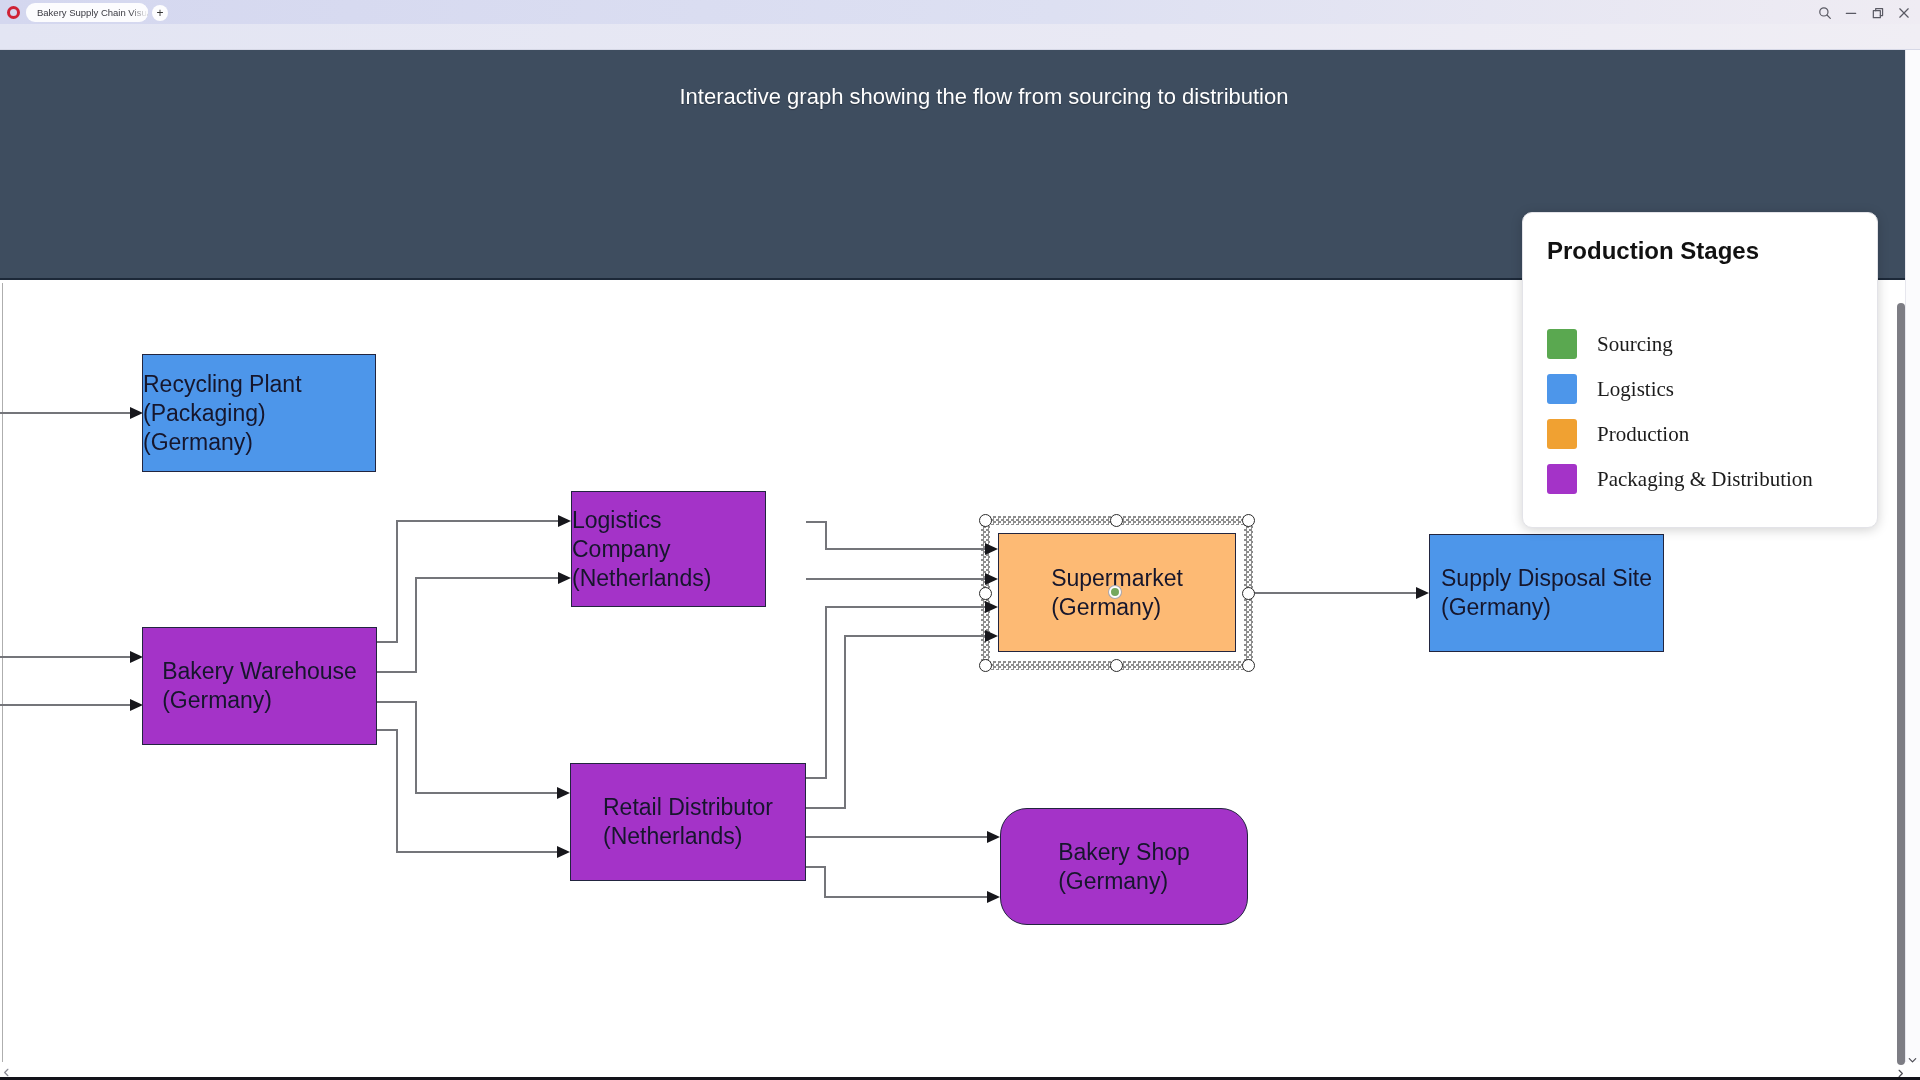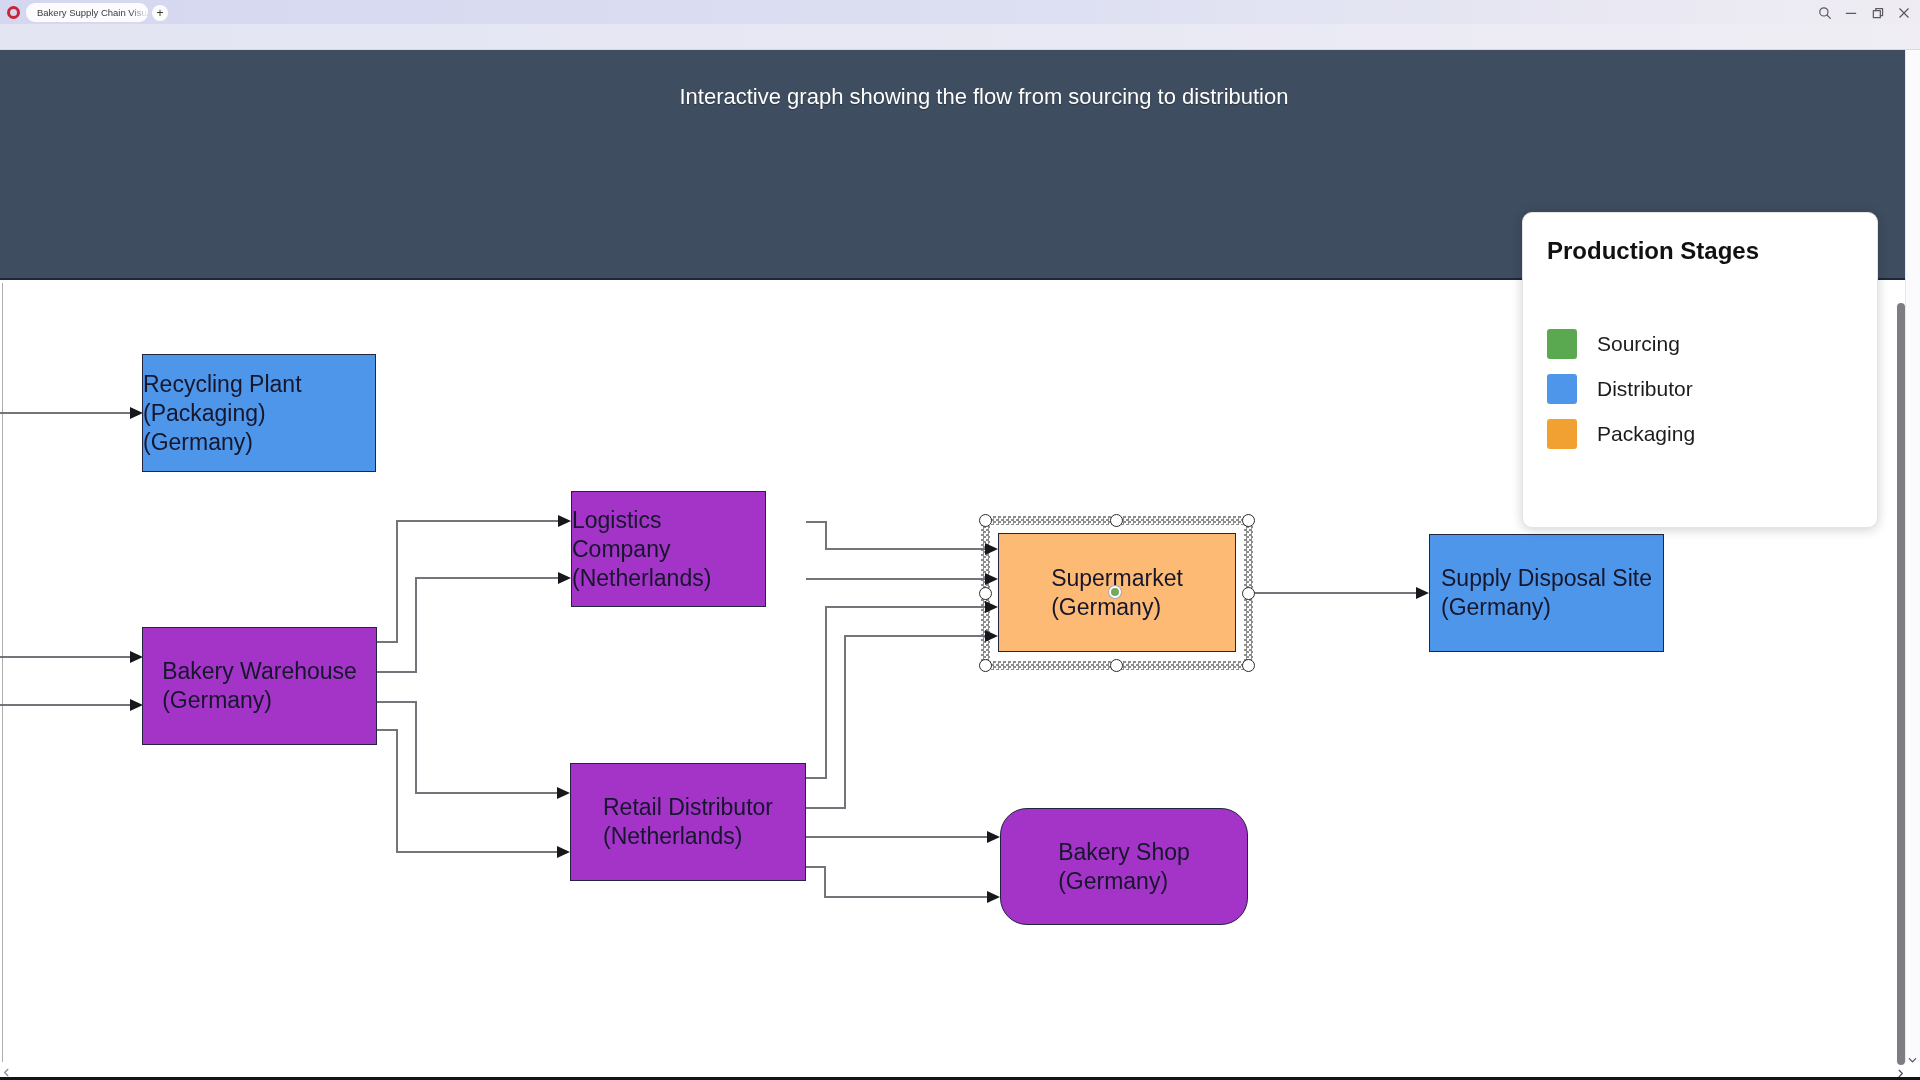--- a/index.html
+++ b/index.html
@@ -40,21 +40,21 @@
   #hero h1 { padding-top:42px; font-size:45px; font-weight:bold;
     text-shadow:0 1px 2px rgba(0,0,0,.45); letter-spacing:.5px; }
   #hero p { margin-top:34px; font-size:22px; text-shadow:0 1px 1px rgba(0,0,0,.35);margin-left:48px; }
   #canvas-border { position:absolute; left:2px; top:233px; width:1px; height:779px; background:#aeaeae; }
 
   
   #legend { position:absolute; left:1522px; top:162px; width:356px; height:316px;
     background:#fff; border:1px solid #e3e3e8; border-radius:10px;
     box-shadow:0 2px 12px rgba(0,0,0,.18); z-index:30; }
   #legend h2 { position:absolute; left:24px; top:24px; font-size:24px; color:#111; }
-  .lrow { position:absolute; left:24px; height:30px; display:flex; align-items:center; }
+  .lrow { position:absolute; left:24px; height:30px; display:flex; align-items:center;font-family:Liberation Serif, serif; }
   .swatch { width:30px; height:30px; border-radius:3px; margin-right:20px; }
   .llabel { font-size:21px; color:#1c1c1c; }
 
   
   .node { position:absolute; border:1.5px solid #22253f; z-index:12;
     display:flex; align-items:center; justify-content:center; }
   .nlabel { width:max-content; text-align:left; white-space:pre-line;
     font-size:23px; line-height:29px; color:#16162c; }
   .eh,.ev { position:absolute; background:#74757a; z-index:6; }
   .eh { height:2px; } .ev { width:2px; }
@@ -225,25 +225,29 @@
   <div id="canvas-border"></div>
 
   <div id="legend">
     <h2>Production Stages</h2>
     <div class="lrow" style="top:116px">
       <span class="swatch" style="background-color: rgb(90, 168, 80);"></span>
       <span class="llabel">Sourcing</span>
     </div>
     <div class="lrow" style="top:161px">
       <span class="swatch" style="background-color: rgb(77, 150, 234);"></span>
-      <span class="llabel">Distributor</span>
+      <span class="llabel">Logistics</span>
     </div>
     <div class="lrow" style="top:206px">
       <span class="swatch" style="background-color: rgb(240, 161, 50);"></span>
-      <span class="llabel">Packaging</span>
+      <span class="llabel">Production</span>
+    </div>
+    <div class="lrow" style="top:251px">
+      <span class="swatch" style="background-color: rgb(164, 51, 200);"></span>
+      <span class="llabel">Packaging &amp; Distribution</span>
     </div>
   </div>
 
   <div class="hatch" style="left:981px;top:466px;width:272px;height:9px"></div>
   <div class="hatch" style="left:981px;top:611px;width:272px;height:9px"></div>
   <div class="hatch" style="left:981px;top:466px;width:9px;height:154px"></div>
   <div class="hatch" style="left:1244px;top:466px;width:9px;height:154px"></div>
 
   <div>
     <i class="eh" style="left:0;top:362px;width:130px"></i>

